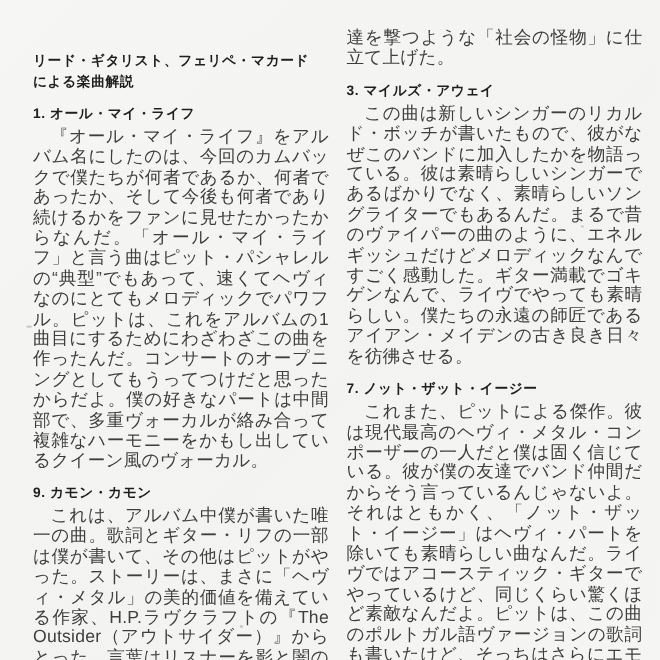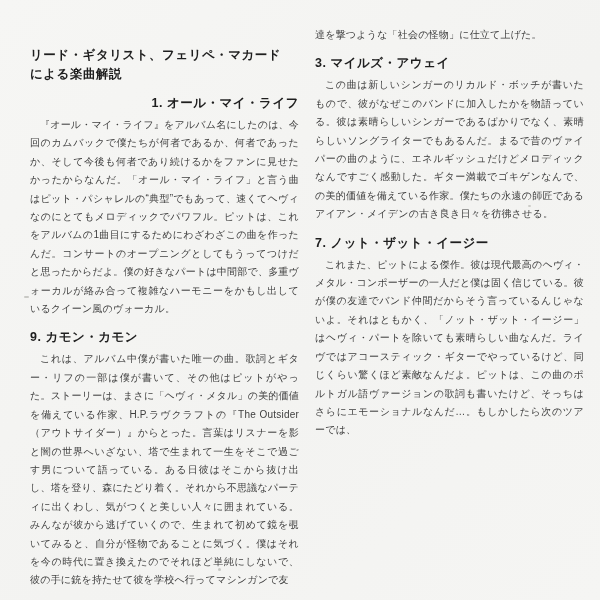--- a/index.html
+++ b/index.html
@@ -39,24 +39,23 @@
   }
   h2.sec-heading {
     font-size: 12.5px;
     font-weight: bold;
     color: #1e1e1e;
     line-height: 18px;
     letter-spacing: 0.5px;
     margin: 10px 0 4px 0;
   }
   h2.first-heading {
-    text-align: right;
   }
   p.body-text {
-    font-size: 10px;
+    font-size: 16px;
     line-height: 18.4px;
     text-align: justify;
     text-indent: 1em;
     margin: 0;
     color: #3e3e3e;
     letter-spacing: 0.2px;
   }
   p.continuation {
     text-indent: 0;
   }
@@ -87,20 +86,20 @@
       <p class="body-text">『オール・マイ・ライフ』をアルバム名にしたのは、今回のカムバックで僕たちが何者であるか、何者であったか、そして今後も何者であり続けるかをファンに見せたかったからなんだ。「オール・マイ・ライフ」と言う曲はピット・パシャレルの“典型”でもあって、速くてヘヴィなのにとてもメロディックでパワフル。ピットは、これをアルバムの1曲目にするためにわざわざこの曲を作ったんだ。コンサートのオープニングとしてもうってつけだと思ったからだよ。僕の好きなパートは中間部で、多重ヴォーカルが絡み合って複雑なハーモニーをかもし出しているクイーン風のヴォーカル。</p>
 
       <h2 class="sec-heading">9. カモン・カモン</h2>
       <p class="body-text">これは、アルバム中僕が書いた唯一の曲。歌詞とギター・リフの一部は僕が書いて、その他はピットがやった。ストーリーは、まさに「ヘヴィ・メタル」の美的価値を備えている作家、H.P.ラヴクラフトの『The Outsider（アウトサイダー）』からとった。言葉はリスナーを影と闇の世界へいざない、塔で生まれて一生をそこで過ごす男について語っている。ある日彼はそこから抜け出し、塔を登り、森にたどり着く。それから不思議なパーティに出くわし、気がつくと美しい人々に囲まれている。みんなが彼から逃げていくので、生まれて初めて鏡を覗いてみると、自分が怪物であることに気づく。僕はそれを今の時代に置き換えたのでそれほど単純にしないで、彼の手に銃を持たせて彼を学校へ行ってマシンガンで友</p>
     </div>
 
     <div class="col col-right">
       <p class="body-text continuation">達を撃つような「社会の怪物」に仕立て上げた。</p>
 
       <h2 class="sec-heading">3. マイルズ・アウェイ</h2>
-      <p class="body-text">この曲は新しいシンガーのリカルド・ボッチが書いたもので、彼がなぜこのバンドに加入したかを物語っている。彼は素晴らしいシンガーであるばかりでなく、素晴らしいソングライターでもあるんだ。まるで昔のヴァイパーの曲のように、エネルギッシュだけどメロディックなんですごく感動した。ギター満載でゴキゲンなんで、の美的価値を備えている作家。僕たちの永遠の師匠であるアイアン・メイデンの古き良き日々を彷彿させる。</p>
+      <p class="body-text">この曲は新しいシンガーのリカルド・ボッチが書いたもので、彼がなぜこのバンドに加入したかを物語っている。彼は素晴らしいシンガーであるばかりでなく、素晴らしいソングライターでもあるんだ。まるで昔のヴァイパーの曲のように、エネルギッシュだけどメロディックなんですごく感動した。ギター満載でゴキゲンなんで、ライヴでやっても素晴らしい。僕たちの永遠の師匠であるアイアン・メイデンの古き良き日々を彷彿させる。</p>
 
       <h2 class="sec-heading">7. ノット・ザット・イージー</h2>
       <p class="body-text">これまた、ピットによる傑作。彼は現代最高のヘヴィ・メタル・コンポーザーの一人だと僕は固く信じている。彼が僕の友達でバンド仲間だからそう言っているんじゃないよ。それはともかく、「ノット・ザット・イージー」はヘヴィ・パートを除いても素晴らしい曲なんだ。ライヴではアコースティック・ギターでやっているけど、同じくらい驚くほど素敵なんだよ。ピットは、この曲のポルトガル語ヴァージョンの歌詞も書いたけど、そっちはさらにエモーショナルなんだ…。もしかしたら次のツアーでは、</p>
     </div>
 
   </div>
 </div>
 
 </body></html>

